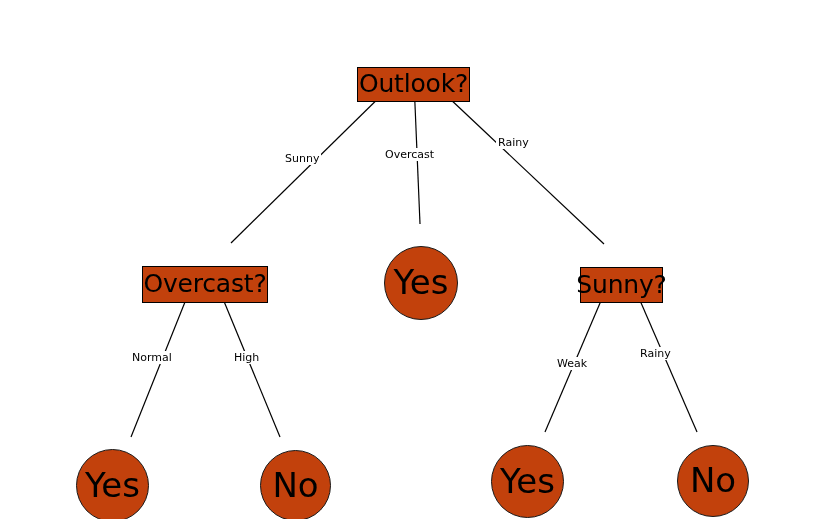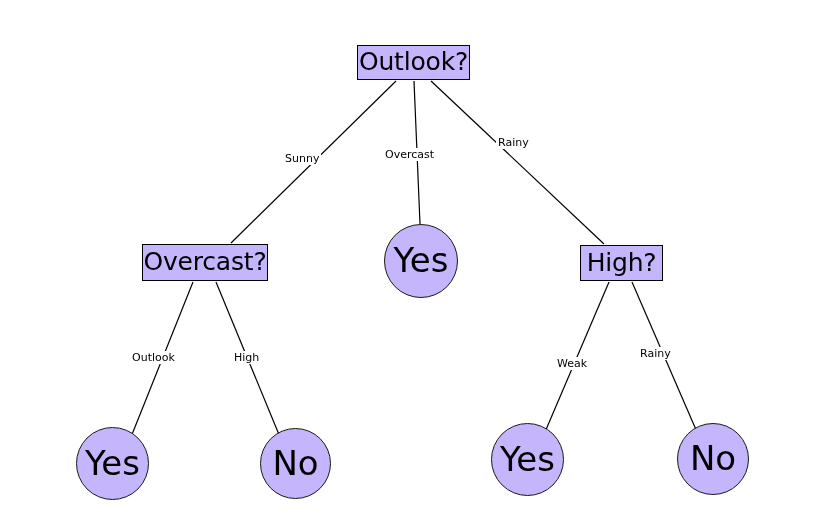--- a/index.html
+++ b/index.html
@@ -21,23 +21,24 @@
     top: 0;
     width: 814px;
     height: 519px;
   }
   .node {
     position: absolute;
     display: flex;
     align-items: center;
     justify-content: center;
     color: #000000;
-    background: #c4b5fd;
+    background: #c2410c;
     box-sizing: border-box;
     z-index: 2;
+    margin-top: 22px;
   }
   .node-rect {
     border: 1px solid #000000;
     font-size: 25px;
     line-height: 1;
     letter-spacing: -0.2px;
     padding-bottom: 2px;
   }
   .node-circle {
     border: 1.2px solid #1a1a1a;
@@ -69,29 +70,29 @@
       <line x1="193" y1="282" x2="131" y2="437" stroke="#000000" stroke-width="1.2"></line>
       <line x1="216" y1="282" x2="280" y2="437" stroke="#000000" stroke-width="1.2"></line>
       <line x1="609" y1="282" x2="545" y2="432" stroke="#000000" stroke-width="1.2"></line>
       <line x1="632" y1="282" x2="697" y2="432" stroke="#000000" stroke-width="1.2"></line>
     </svg>
 
   <div id="nodes">
       <div class="node node-rect" style="left: 357px; top: 45px; width: 113px; height: 35px;">Outlook?</div>
       <div class="node node-rect" style="left: 142px; top: 244px; width: 126px; height: 37px;">Overcast?</div>
       <div class="node node-circle" style="left: 384px; top: 224px; width: 74px; height: 74px;">Yes</div>
-      <div class="node node-rect" style="left: 580px; top: 245px; width: 83px; height: 36px;">High?</div>
+      <div class="node node-rect" style="left: 580px; top: 245px; width: 83px; height: 36px;">Sunny?</div>
       <div class="node node-circle" style="left: 76px; top: 427px; width: 73px; height: 73px;">Yes</div>
       <div class="node node-circle" style="left: 260px; top: 428px; width: 71px; height: 71px;">No</div>
       <div class="node node-circle" style="left: 491px; top: 423px; width: 73px; height: 73px;">Yes</div>
       <div class="node node-circle" style="left: 677px; top: 423px; width: 72px; height: 72px;">No</div>
     </div>
   <div id="labels">
       <div class="edge-label" style="left: 283px; top: 152px;">Sunny</div>
       <div class="edge-label" style="left: 383px; top: 148px;">Overcast</div>
       <div class="edge-label" style="left: 496px; top: 136px;">Rainy</div>
-      <div class="edge-label" style="left: 130px; top: 351px;">Outlook</div>
+      <div class="edge-label" style="left: 130px; top: 351px;">Normal</div>
       <div class="edge-label" style="left: 232px; top: 351px;">High</div>
       <div class="edge-label" style="left: 555px; top: 357px;">Weak</div>
       <div class="edge-label" style="left: 638px; top: 347px;">Rainy</div>
     </div>
 
 </div>
 
 </body></html>

